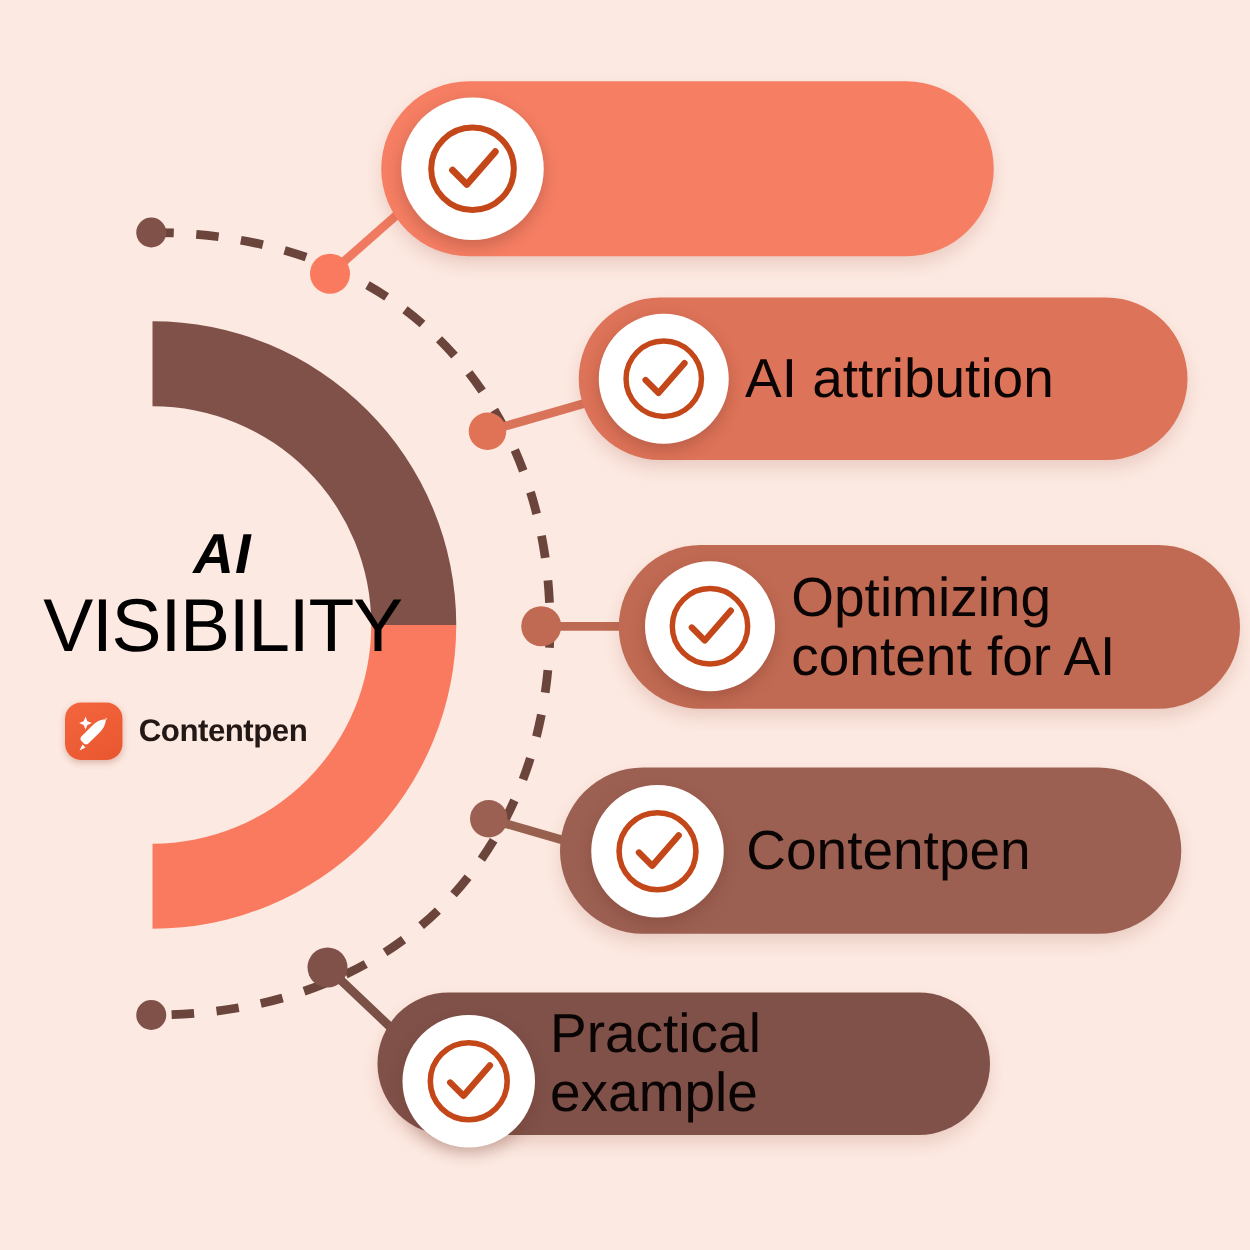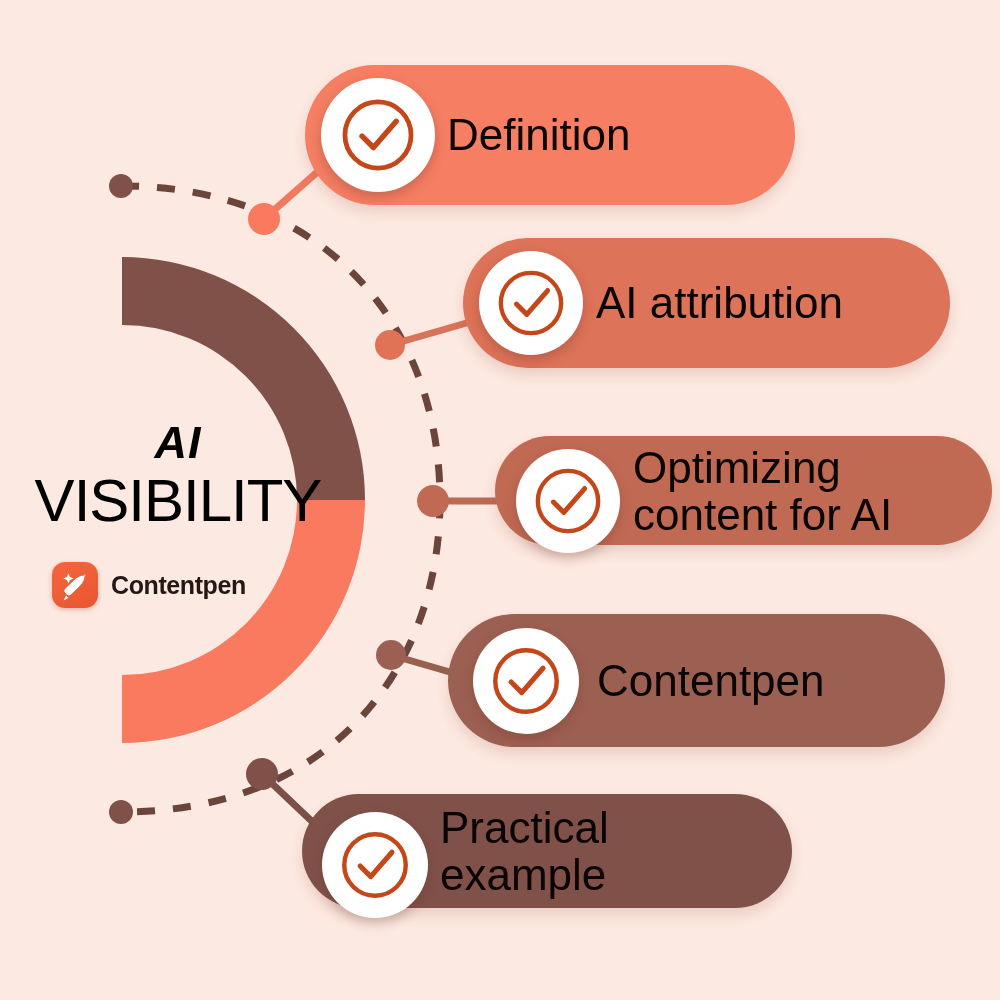--- a/index.html
+++ b/index.html
@@ -160,32 +160,31 @@
   </div>
 
   <div id="pill-layer">
       <div class="pill" style="left: 305px; top: 65px; width: 490px; height: 140px; background: rgb(245, 126, 99);">
         <div class="pill-badge" style="width: 114px; height: 114px; left: 16px; top: 13px;">
           <svg width="114" height="114" viewBox="0 0 100 100">
             <circle cx="50" cy="50" r="29" fill="none" stroke="#c4471a" stroke-width="4.2"></circle>
             <path d="M36 51 L46 61 L66 38" fill="none" stroke="#c4471a" stroke-width="4.8" stroke-linecap="round" stroke-linejoin="round"></path>
           </svg>
         </div>
-        <div class="pill-label" style="position: absolute; left: 142px; top: 50%; transform: translateY(-50%); font-size: 44px;">Definition</div>
       </div>
       <div class="pill" style="left: 463px; top: 238px; width: 487px; height: 130px; background: rgb(221, 115, 88);">
         <div class="pill-badge" style="width: 104px; height: 104px; left: 16px; top: 13px;">
           <svg width="104" height="104" viewBox="0 0 100 100">
             <circle cx="50" cy="50" r="29" fill="none" stroke="#c4471a" stroke-width="4.2"></circle>
             <path d="M36 51 L46 61 L66 38" fill="none" stroke="#c4471a" stroke-width="4.8" stroke-linecap="round" stroke-linejoin="round"></path>
           </svg>
         </div>
         <div class="pill-label" style="position: absolute; left: 133px; top: 50%; transform: translateY(-50%); font-size: 44px;">AI attribution</div>
       </div>
-      <div class="pill" style="left: 495px; top: 436px; width: 497px; height: 109px; background: rgb(193, 106, 83);">
+      <div class="pill" style="left: 495px; top: 436px; width: 497px; height: 131px; background: rgb(193, 106, 83);">
         <div class="pill-badge" style="width: 104px; height: 104px; left: 21px; top: 13px;">
           <svg width="104" height="104" viewBox="0 0 100 100">
             <circle cx="50" cy="50" r="29" fill="none" stroke="#c4471a" stroke-width="4.2"></circle>
             <path d="M36 51 L46 61 L66 38" fill="none" stroke="#c4471a" stroke-width="4.8" stroke-linecap="round" stroke-linejoin="round"></path>
           </svg>
         </div>
         <div class="pill-label" style="position: absolute; left: 138px; top: 50%; transform: translateY(-50%); font-size: 44px;">Optimizing
 content for AI</div>
       </div>
       <div class="pill" style="left: 448px; top: 614px; width: 497px; height: 133px; background: rgb(156, 96, 82);">

